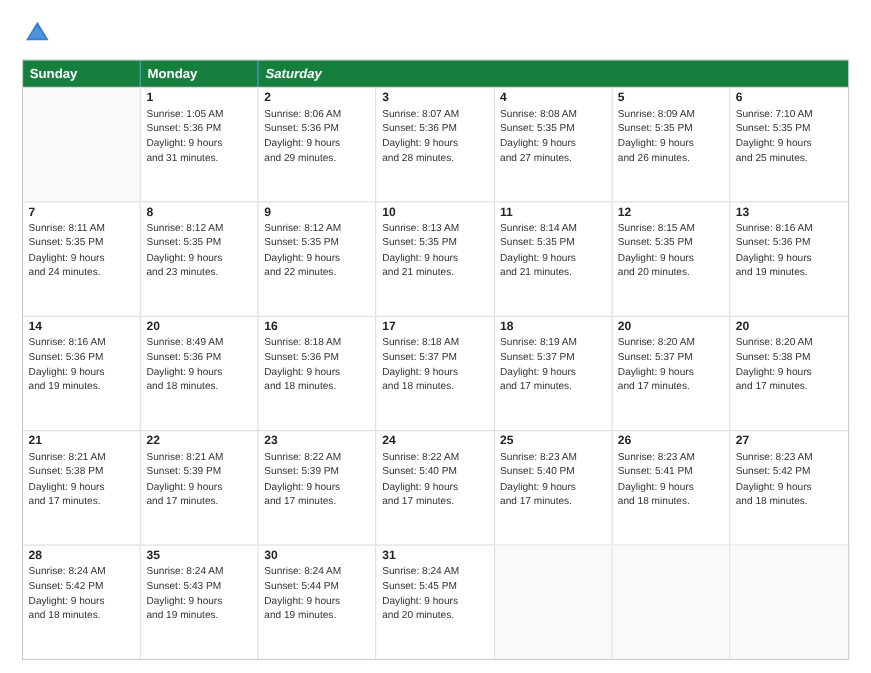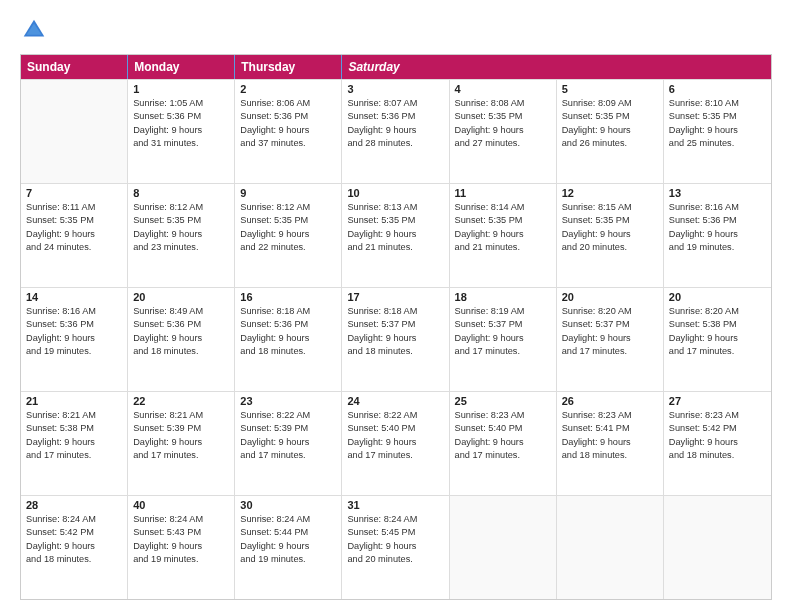--- a/index.html
+++ b/index.html
@@ -61,21 +61,21 @@
     }
     .calendar {
       flex: 1;
       display: flex;
       flex-direction: column;
       border: 1px solid #ccc;
     }
     .cal-header {
       display: grid;
       grid-template-columns: repeat(7, 1fr);
-      background: #be185d;
+      background: #15803d;
     }
     .cal-header-cell {
       color: #fff;
       font-size: 12px;
       font-weight: bold;
       padding: 5px 6px;
       border-right: 1px solid #5a9ae0;
       text-align: left;
     }
     .cal-header-cell:last-child { border-right: none; font-style: italic; }
@@ -130,39 +130,38 @@
     <div class="title-block">
       <div class="month-title"></div>
       <div class="subtitle"></div>
     </div>
   </div>
 
   <div class="calendar">
     <div class="cal-header" id="cal-header">
         <div class="cal-header-cell">Sunday</div>
         <div class="cal-header-cell">Monday</div>
-        <div class="cal-header-cell">Thursday</div>
         <div class="cal-header-cell">Saturday</div>
       </div>
     <div class="cal-body" id="cal-body">
         <div class="cal-row">
           <div class="cal-cell empty"></div>
           <div class="cal-cell">
             <div class="day-num">1</div>
             <div class="cell-line">Sunrise: 1:05 AM</div>
             <div class="cell-line">Sunset: 5:36 PM</div>
             <div class="cell-line">Daylight: 9 hours</div>
             <div class="cell-line">and 31 minutes.</div>
           </div>
           <div class="cal-cell">
             <div class="day-num">2</div>
             <div class="cell-line">Sunrise: 8:06 AM</div>
             <div class="cell-line">Sunset: 5:36 PM</div>
             <div class="cell-line">Daylight: 9 hours</div>
-            <div class="cell-line">and 37 minutes.</div>
+            <div class="cell-line">and 29 minutes.</div>
           </div>
           <div class="cal-cell">
             <div class="day-num">3</div>
             <div class="cell-line">Sunrise: 8:07 AM</div>
             <div class="cell-line">Sunset: 5:36 PM</div>
             <div class="cell-line">Daylight: 9 hours</div>
             <div class="cell-line">and 28 minutes.</div>
           </div>
           <div class="cal-cell">
             <div class="day-num">4</div>
@@ -173,21 +172,21 @@
           </div>
           <div class="cal-cell">
             <div class="day-num">5</div>
             <div class="cell-line">Sunrise: 8:09 AM</div>
             <div class="cell-line">Sunset: 5:35 PM</div>
             <div class="cell-line">Daylight: 9 hours</div>
             <div class="cell-line">and 26 minutes.</div>
           </div>
           <div class="cal-cell">
             <div class="day-num">6</div>
-            <div class="cell-line">Sunrise: 8:10 AM</div>
+            <div class="cell-line">Sunrise: 7:10 AM</div>
             <div class="cell-line">Sunset: 5:35 PM</div>
             <div class="cell-line">Daylight: 9 hours</div>
             <div class="cell-line">and 25 minutes.</div>
           </div>
         </div>
         <div class="cal-row">
           <div class="cal-cell">
             <div class="day-num">7</div>
             <div class="cell-line">Sunrise: 8:11 AM</div>
             <div class="cell-line">Sunset: 5:35 PM</div>
@@ -341,21 +340,21 @@
         </div>
         <div class="cal-row">
           <div class="cal-cell">
             <div class="day-num">28</div>
             <div class="cell-line">Sunrise: 8:24 AM</div>
             <div class="cell-line">Sunset: 5:42 PM</div>
             <div class="cell-line">Daylight: 9 hours</div>
             <div class="cell-line">and 18 minutes.</div>
           </div>
           <div class="cal-cell">
-            <div class="day-num">40</div>
+            <div class="day-num">35</div>
             <div class="cell-line">Sunrise: 8:24 AM</div>
             <div class="cell-line">Sunset: 5:43 PM</div>
             <div class="cell-line">Daylight: 9 hours</div>
             <div class="cell-line">and 19 minutes.</div>
           </div>
           <div class="cal-cell">
             <div class="day-num">30</div>
             <div class="cell-line">Sunrise: 8:24 AM</div>
             <div class="cell-line">Sunset: 5:44 PM</div>
             <div class="cell-line">Daylight: 9 hours</div>

